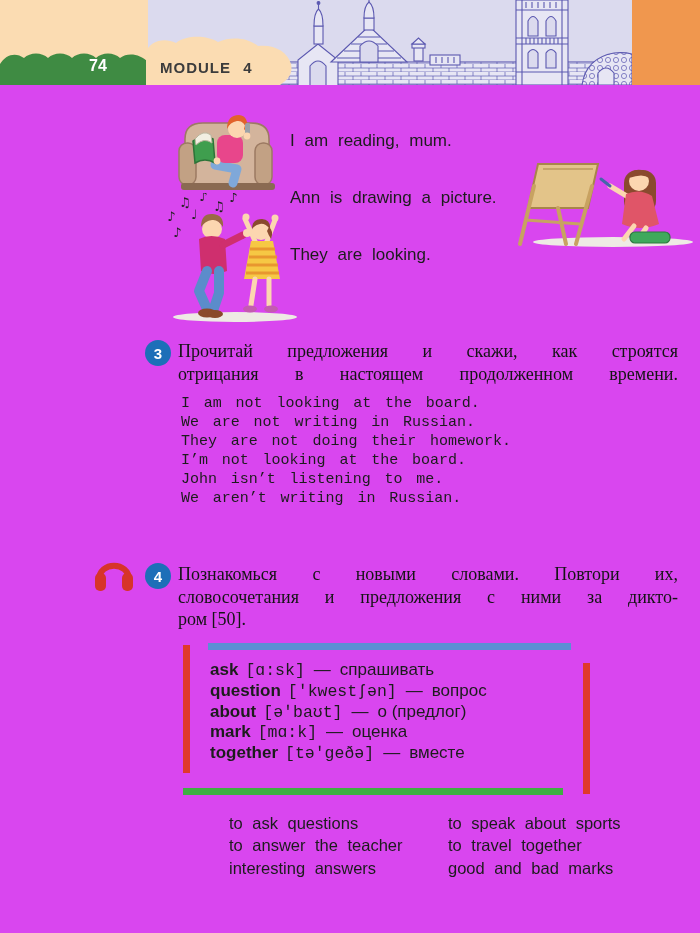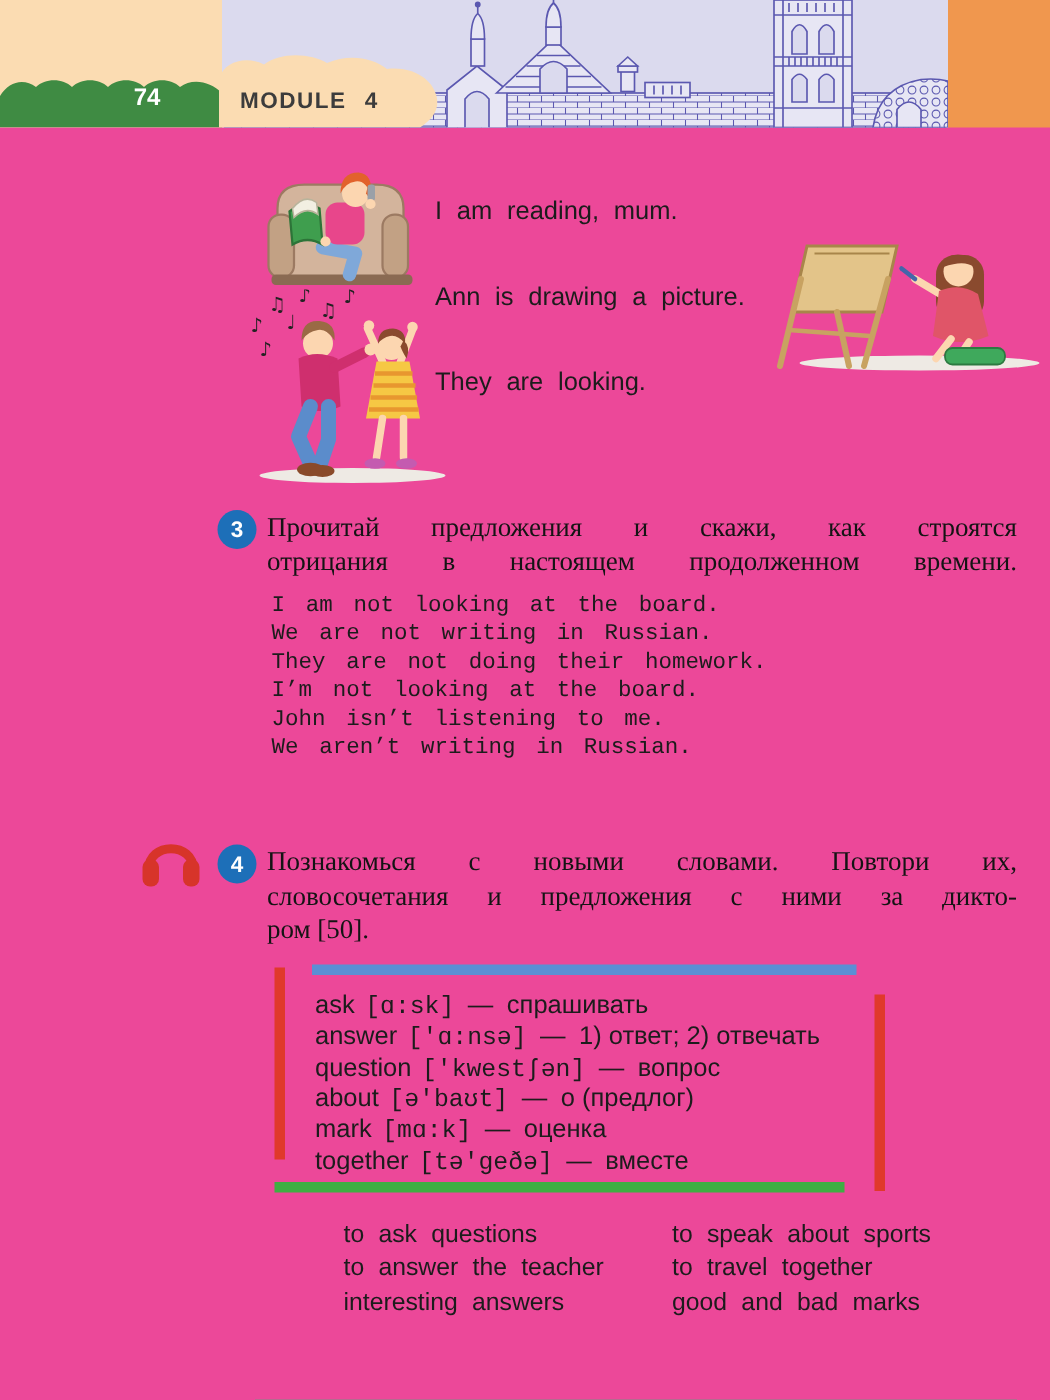--- a/index.html
+++ b/index.html
@@ -1,16 +1,16 @@
 <!DOCTYPE html>
 <html><head>
 <meta charset="utf-8">
 <style>
   html,body{margin:0;padding:0;background:#888;}
-  .page{position:relative;width:700px;height:933px;background:#ec4899;overflow:hidden;
+  .page{position:relative;width:700px;height:933px;background:#d946ef;overflow:hidden;
         font-family:"Liberation Sans",sans-serif;color:#1c1c1c;}
   
   .hdr{position:absolute;left:0;top:0;width:700px;height:85px;}
   .hdr-cream{position:absolute;left:0;top:0;width:148px;height:85px;background:#fbdcb2;}
   .hdr-lav{position:absolute;left:148px;top:0;width:484px;height:85px;background:#dbdaee;}
   .hdr-orange{position:absolute;left:632px;top:0;width:68px;height:85px;background:#f0974e;}
   .skyline{position:absolute;left:148px;top:0;}
   .greentab{position:absolute;left:0;top:48px;}
   .modbubble{position:absolute;left:146px;top:36px;}
   .pagenum{position:absolute;left:76px;top:57px;width:44px;text-align:center;
@@ -32,21 +32,21 @@
              word-spacing:.32em;font-family:Liberation Mono, monospace;}
   .headph{position:absolute;left:94px;top:556px;}
   
   .vbox{position:absolute;left:183px;top:643px;width:407px;height:154px;}
   .bar{position:absolute;}
   .bar-blue{left:25px;top:0;width:363px;height:7px;background:#5b8fd4;}
   .bar-redL{left:0;top:2px;width:7px;height:128px;background:#e0392b;}
   .bar-redR{right:0;top:20px;width:7px;height:131px;background:#e0392b;}
   .bar-green{left:0;top:145px;width:380px;height:7px;background:#3fae43;}
   .ventries{position:absolute;left:27px;top:17px;font-size:17px;line-height:19.8px;}
-  .vw{font-weight:normal;margin-right:7px;}
+  .vw{font-weight:bold;margin-right:7px;}
   .vt{font-family:Liberation Mono, monospace;font-size:16.5px;margin-right:9px;}
   .vd{margin-right:9px;}
   
   .phrases{position:absolute;top:812px;font-size:16.5px;line-height:22.4px;word-spacing:.30em;}
   .ph-left{left:183px;margin-left:46px;} .ph-right{left:448px;}
 </style>
 </head>
 <body>
 
 <div class="page">
@@ -235,23 +235,20 @@
   <div class="vbox">
     <div class="bar bar-blue"></div>
     <div class="bar bar-redL"></div>
     <div class="bar bar-redR"></div>
     <div class="bar bar-green"></div>
     <div class="ventries">
       <div class="vrow">
         <span class="vw">ask</span><span class="vt">[ɑ:sk]</span><span class="vd">—</span><span class="vr">спрашивать</span>
       </div>
       <div class="vrow">
-        <span class="vw">answer</span><span class="vt">[ʹɑ:nsə]</span><span class="vd">—</span><span class="vr">1) ответ; 2) отвечать</span>
-      </div>
-      <div class="vrow">
         <span class="vw">question</span><span class="vt">[ʹkwestʃən]</span><span class="vd">—</span><span class="vr">вопрос</span>
       </div>
       <div class="vrow">
         <span class="vw">about</span><span class="vt">[əʹbaʊt]</span><span class="vd">—</span><span class="vr">о (предлог)</span>
       </div>
       <div class="vrow">
         <span class="vw">mark</span><span class="vt">[mɑ:k]</span><span class="vd">—</span><span class="vr">оценка</span>
       </div>
       <div class="vrow">
         <span class="vw">together</span><span class="vt">[təʹɡeðə]</span><span class="vd">—</span><span class="vr">вместе</span>

